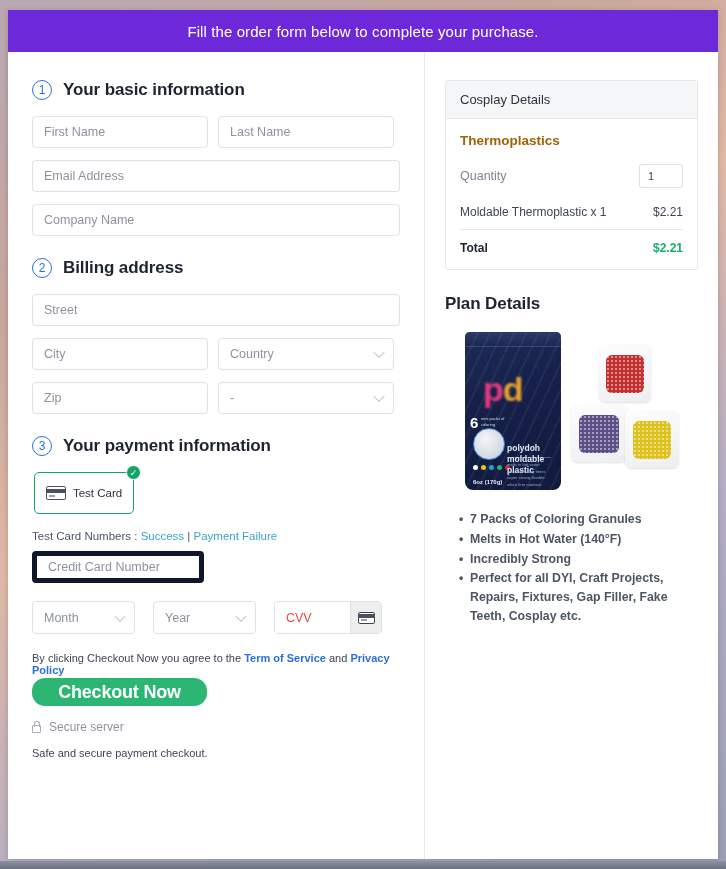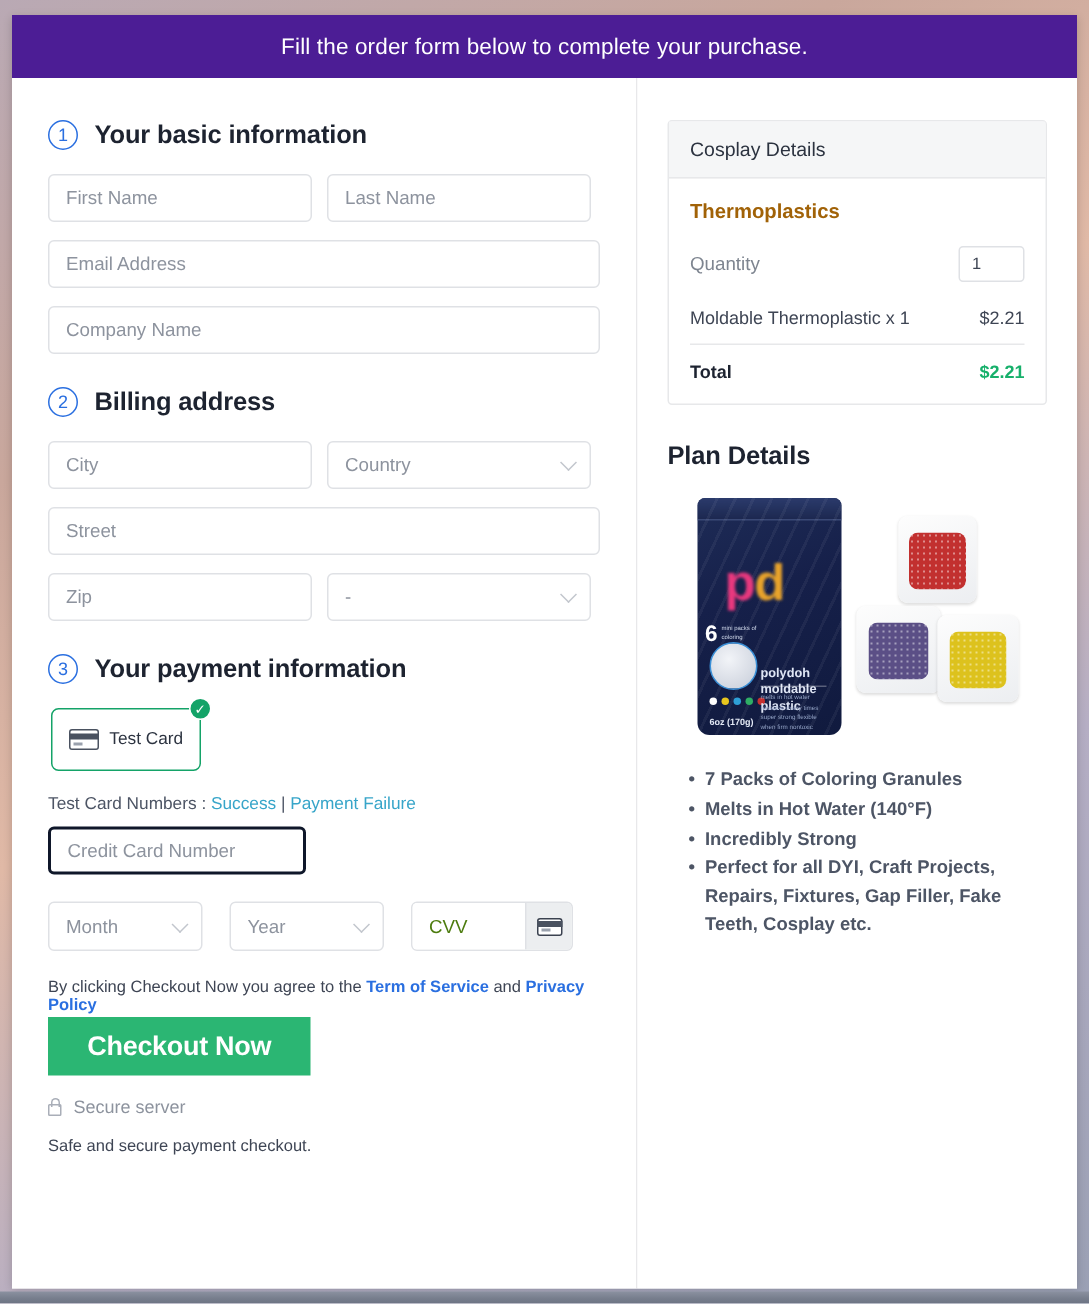--- a/index.html
+++ b/index.html
@@ -21,21 +21,21 @@
   .page {
     position: absolute;
     left: 8px; top: 10px;
     width: 710px; height: 849px;
     background: #ffffff;
     box-shadow: 0 1px 6px rgba(0,0,0,.18);
     overflow: hidden;
   }
   .banner {
     height: 42px;
-    background: #4c1d95;
+    background: #6d28d9;
     color: #fff;
     display: flex; align-items: center; justify-content: center;
     font-size: 15px;
     letter-spacing: .1px;
   }
   .body-cols {
     display: flex;
     height: 807px;
     background: #fff;
   }
@@ -128,56 +128,56 @@
     position: absolute; right: -8px; top: -8px;
     width: 15px; height: 15px; border-radius: 50%;
     background: #14a368; color: #fff;
     font-size: 9px; line-height: 15px; text-align: center;
     border: 1.5px solid #fff;
   }
   .testnums { font-size: 11.5px; color: #4d5565; margin-bottom: 9px; }
   .testnums a { color: #37a5c9; text-decoration: none; }
   .ccnum {
     width: 172px; height: 32px;
-    border: 2px solid #0f172a; border-radius: 4px;
+    border: 5px solid #0f172a; border-radius: 4px;
     display: flex; align-items: center; padding: 0 11px;
     font-size: 12.5px; color: #8d939e;
     margin-bottom: 18px;
   }
   .exp-row { display: flex; gap: 18px; margin-bottom: 18px; }
   .exp-sel {
     position: relative;
     width: 103px; height: 33px;
     border: 1px solid #dfe1e5; border-radius: 4px;
     display: flex; align-items: center; padding: 0 11px;
     font-size: 12.5px; color: #8d939e;
   }
   .cvv-wrap {
     display: flex; height: 33px;
     border: 1px solid #dfe1e5; border-radius: 4px;
     overflow: hidden; width: 108px;
   }
   .cvv-in {
     flex: 1; display: flex; align-items: center; padding: 0 11px;
-    font-size: 12.5px; color: #4d7c0f; background: #fff;
+    font-size: 12.5px; color: #ef4444; background: #fff;
   }
   .cvv-icon {
     width: 31px; background: #eceef0;
     border-left: 1px solid #dfe1e5;
     display: flex; align-items: center; justify-content: center;
   }
   .cvv-icon .cc-glyph { width: 17px; height: 12px; border-color: #3b4250; }
 
   .terms { font-size: 11px; color: #3e4554; margin-bottom: 2px; }
   .terms a { color: #2a6fe0; text-decoration: none; font-weight: 600; }
 
   .checkout-btn {
-    width: 175px; height: 39px;
+    width: 175px; height: 28px;
     background: #2bb673;
-    border: none; border-radius: 0;
+    border: none; border-radius: 13px;
     color: #fff; font-size: 18px; font-weight: 700;
     display: flex; align-items: center; justify-content: center;
     letter-spacing: -.2px;
     margin-bottom: 14px;
     cursor: pointer;
   }
   .secure-line {
     display: flex; align-items: center; gap: 8px;
     font-size: 12px; color: #8d939e; margin-bottom: 13px;
   }
@@ -361,28 +361,28 @@
       <div class="row">
         <div class="field full">Company Name</div>
       </div>
 
       <div class="sec-head" style="margin-top:22px">
         <span class="sec-num">2</span>
         <span class="sec-title">Billing address</span>
       </div>
 
       <div class="row">
+        <div class="field full">Street</div>
+      </div>
+      <div class="row">
         <div class="field half">City</div>
         <div class="field half">
           <span>Country</span>
           <span class="chev"></span>
         </div>
-      </div>
-      <div class="row">
-        <div class="field full">Street</div>
       </div>
       <div class="row">
         <div class="field half">Zip</div>
         <div class="field half">
           <span>-</span>
           <span class="chev"></span>
         </div>
       </div>
 
       <div class="sec-head sec3">

